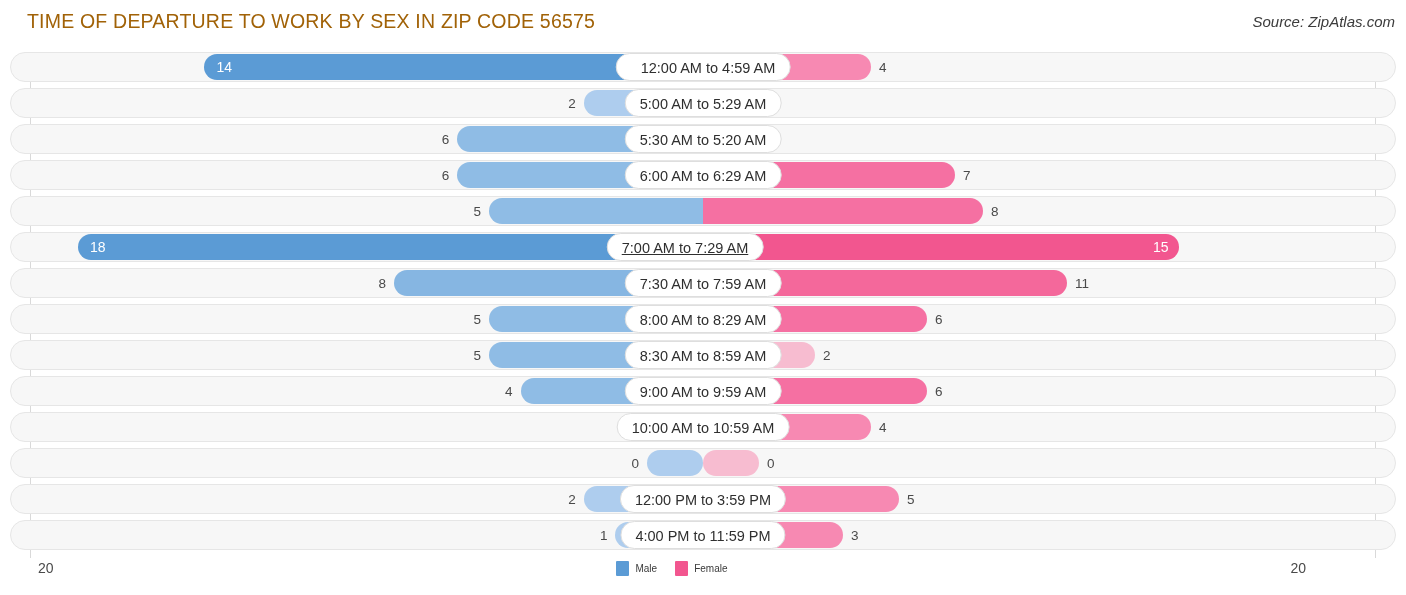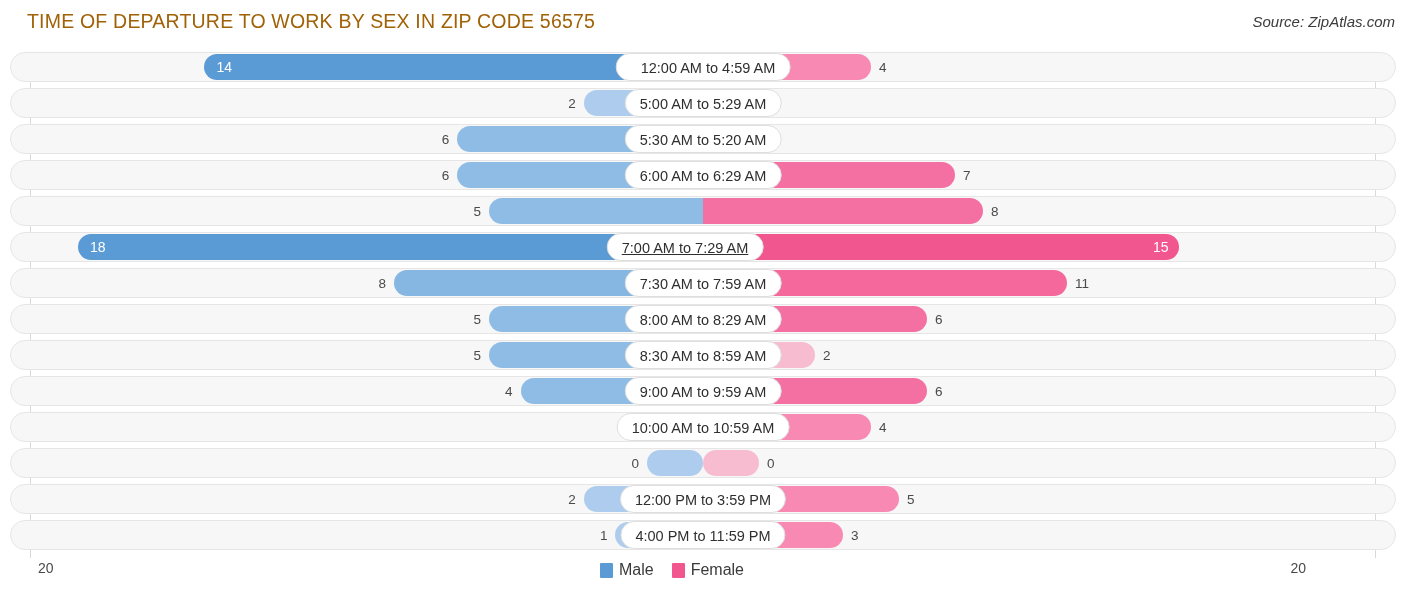--- a/index.html
+++ b/index.html
@@ -98,21 +98,21 @@
   }
   .axis-right{
     position:absolute;right:38px;top:4px;font-size:14px;color:#4a4a4a;
   }
   .legend{
     position:absolute;left:0;right:0;top:5px;
     display:flex;justify-content:center;align-items:center;gap:18px;
   }
   .legend-item{display:flex;align-items:center;gap:6px;}
   .swatch{width:13px;height:15px;border-radius:1px;display:inline-block;}
-  .legend-label{font-size:16px;color:#3a3a3a;}
+  .legend-label{font-size:10px;color:#3a3a3a;}
 </style>
 </head>
 <body>
 
 <div class="header">
   <div class="title">TIME OF DEPARTURE TO WORK BY SEX IN ZIP CODE 56575</div>
   <div class="source">Source: ZipAtlas.com</div>
 </div>
 
 <div class="plot">

